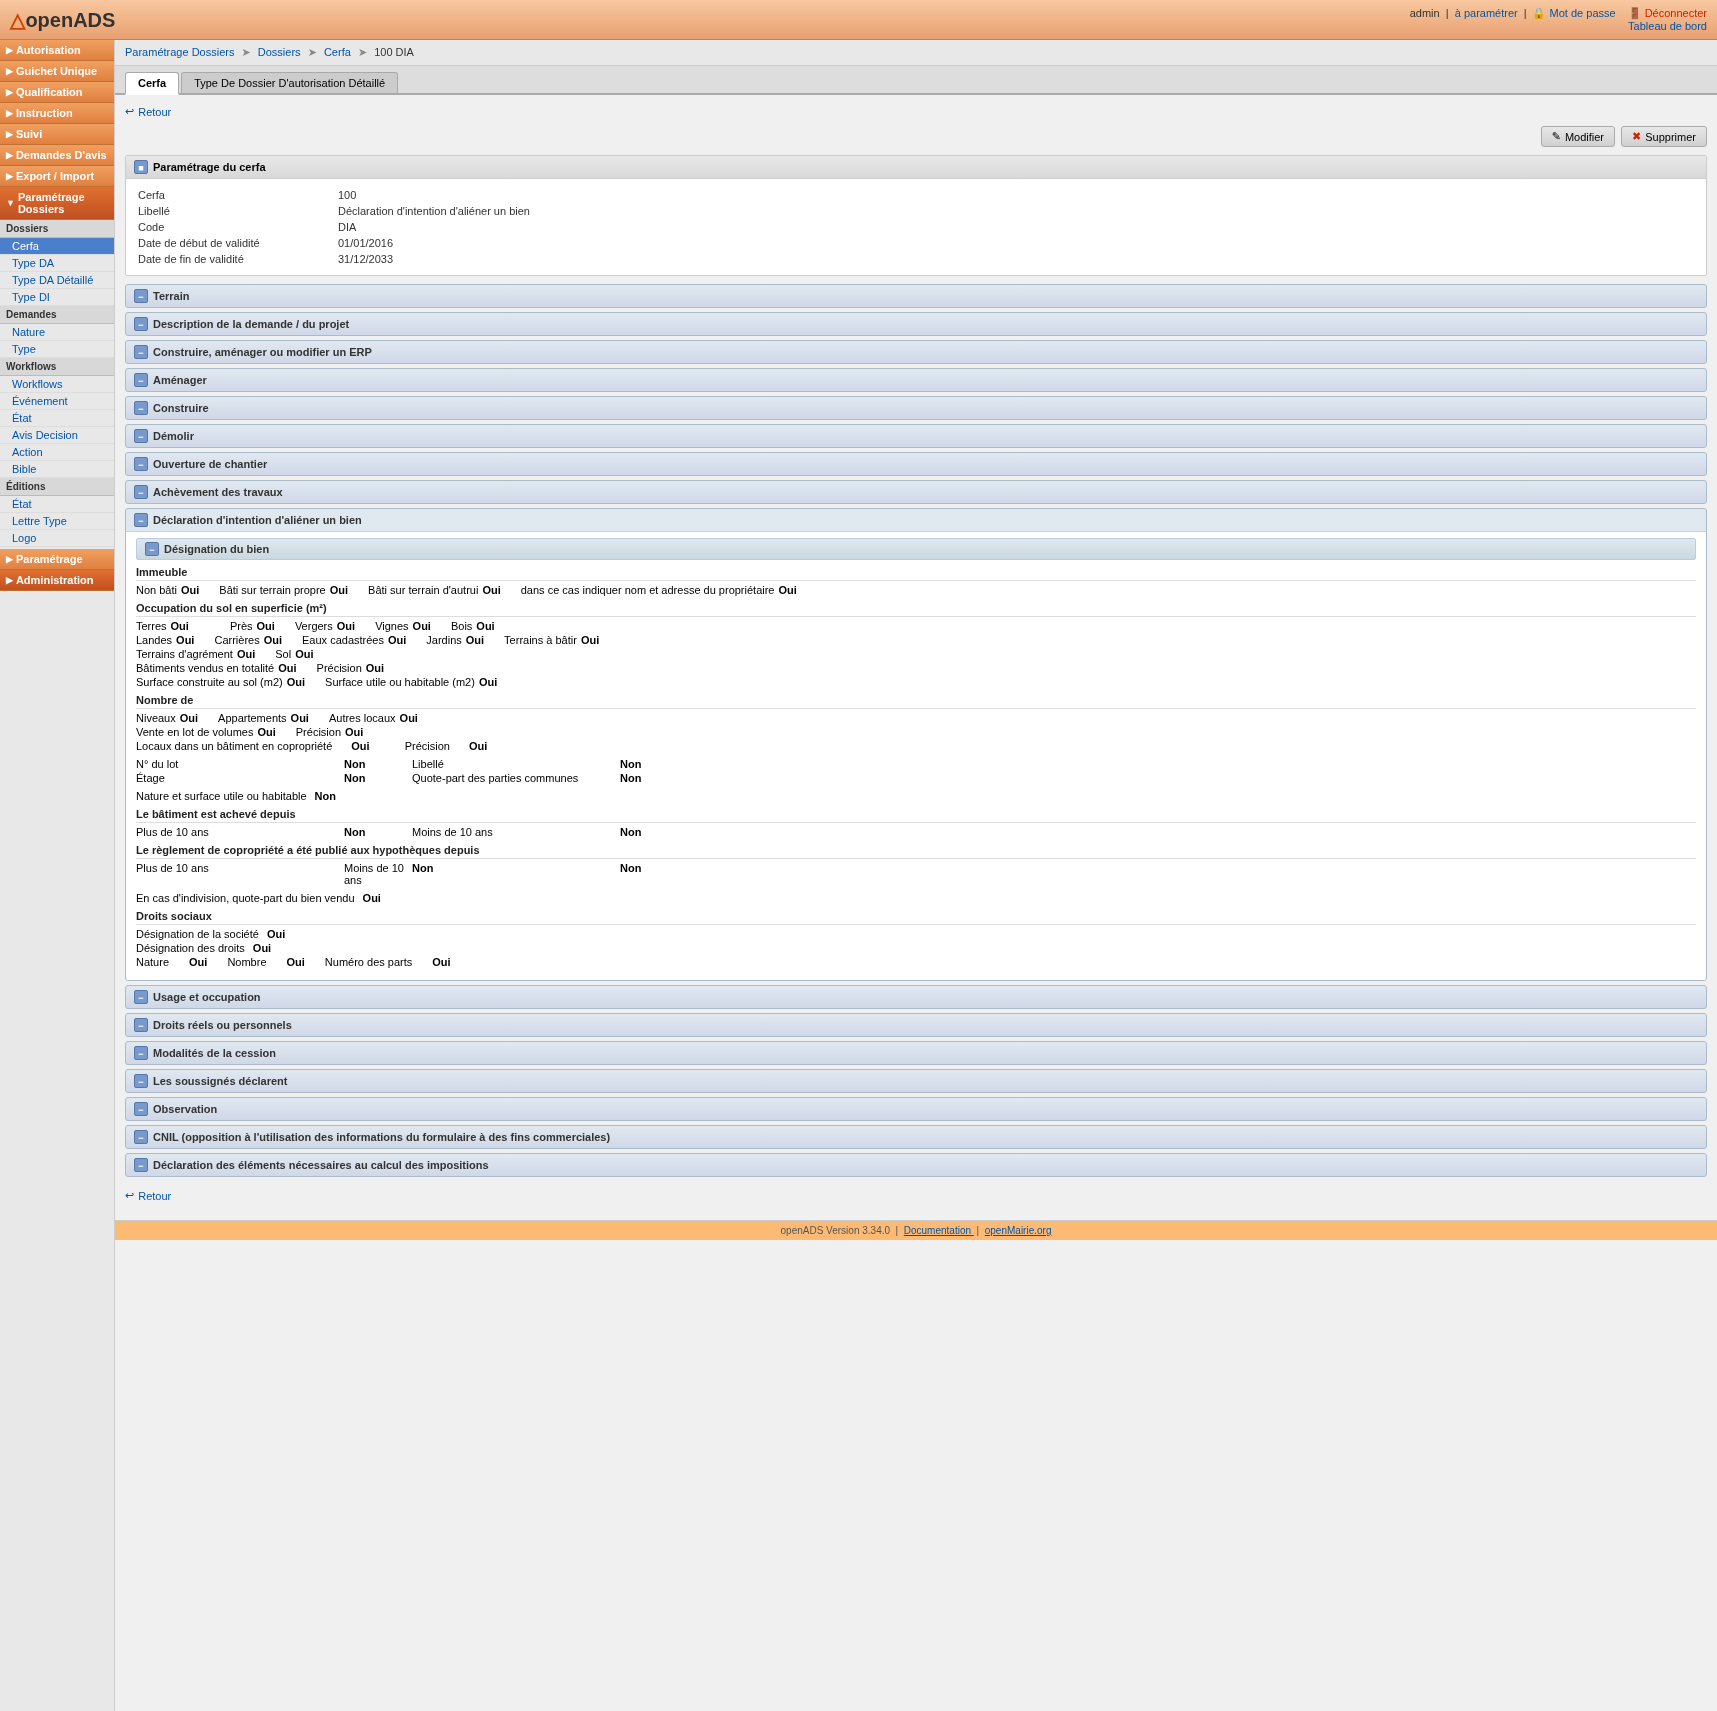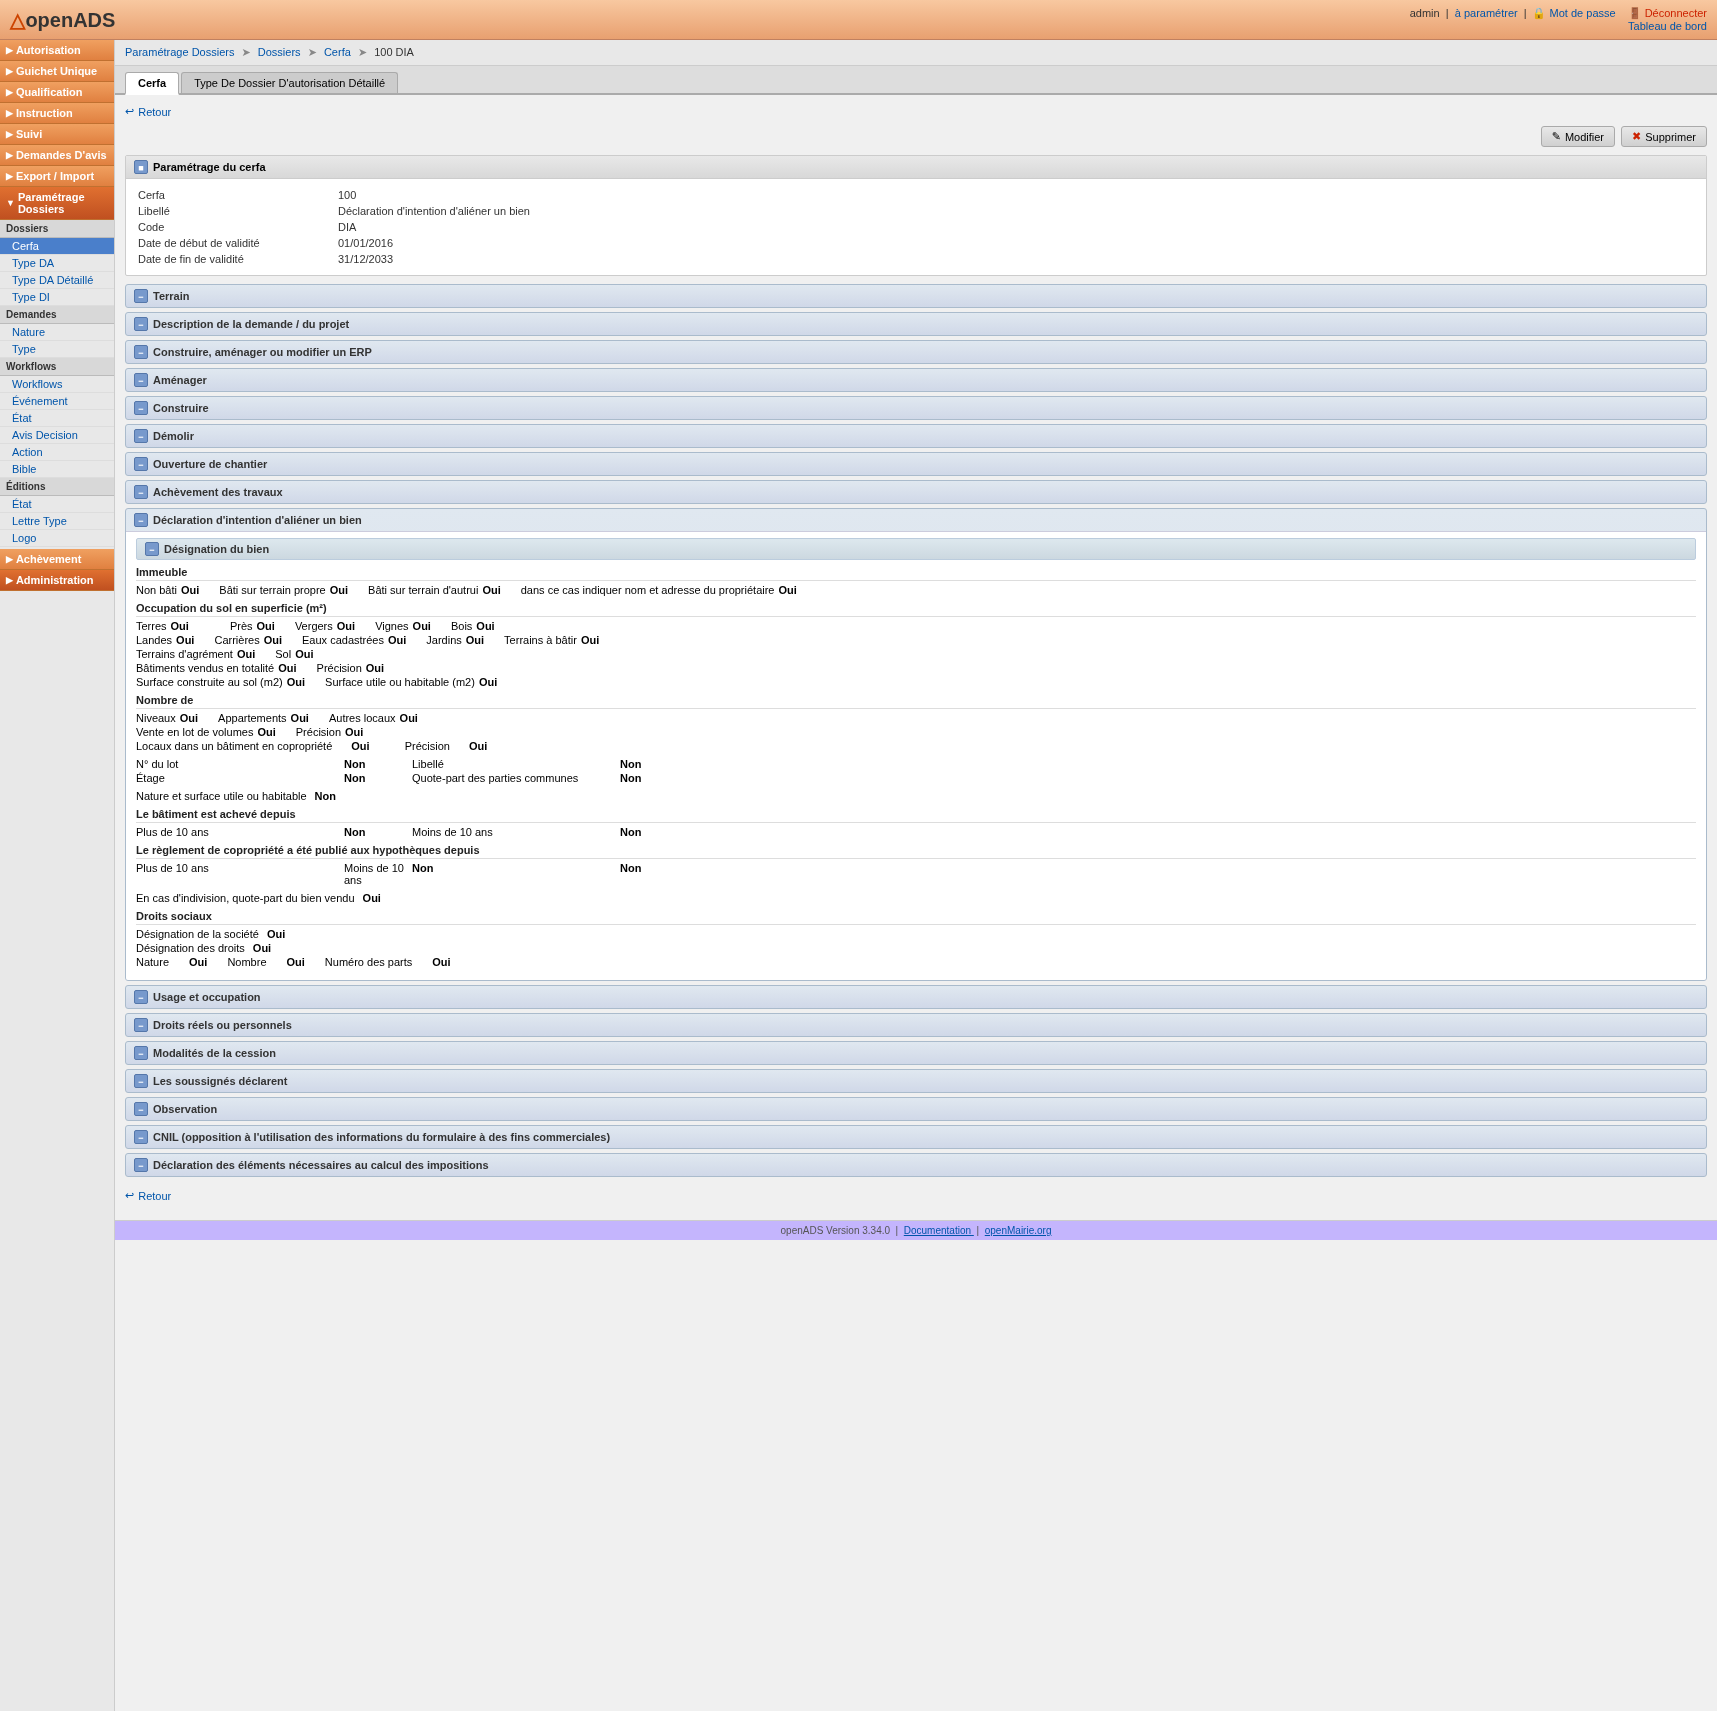--- a/index.html
+++ b/index.html
@@ -243,21 +243,21 @@
       font-weight: bold;
       font-size: 11px;
       color: #222;
       margin: 6px 0 3px 0;
       border-bottom: 1px solid #ddd;
       padding-bottom: 2px;
     }
 
     
     #footer {
-      background: #c4b5fd;
+      background: #fdba74;
       border-top: 1px solid #ccc;
       padding: 4px 10px;
       font-size: 10px;
       text-align: center;
       color: #555;
     }
     #footer a { color: #0055aa; }
   </style>
 </head>
 <body>
@@ -336,21 +336,21 @@
     <a class="sidebar-item" href="#">Action</a>
     <a class="sidebar-item" href="#">Bible</a>
 
     <div class="sidebar-group-label">Éditions</div>
     <a class="sidebar-item" href="#">État</a>
     <a class="sidebar-item" href="#">Lettre Type</a>
     <a class="sidebar-item" href="#">Logo</a>
 
     <div class="sidebar-section-header" style="margin-top:2px;">
       <span class="arrow">▶</span>
-      <span>Achèvement</span>
+      <span>Paramétrage</span>
     </div>
     <div class="sidebar-section-header" style="background: linear-gradient(to bottom, #e07030, #c05020);">
       <span class="arrow">▶</span>
       <span>Administration</span>
     </div>
 
   </div>
 
   <div id="main">
 

